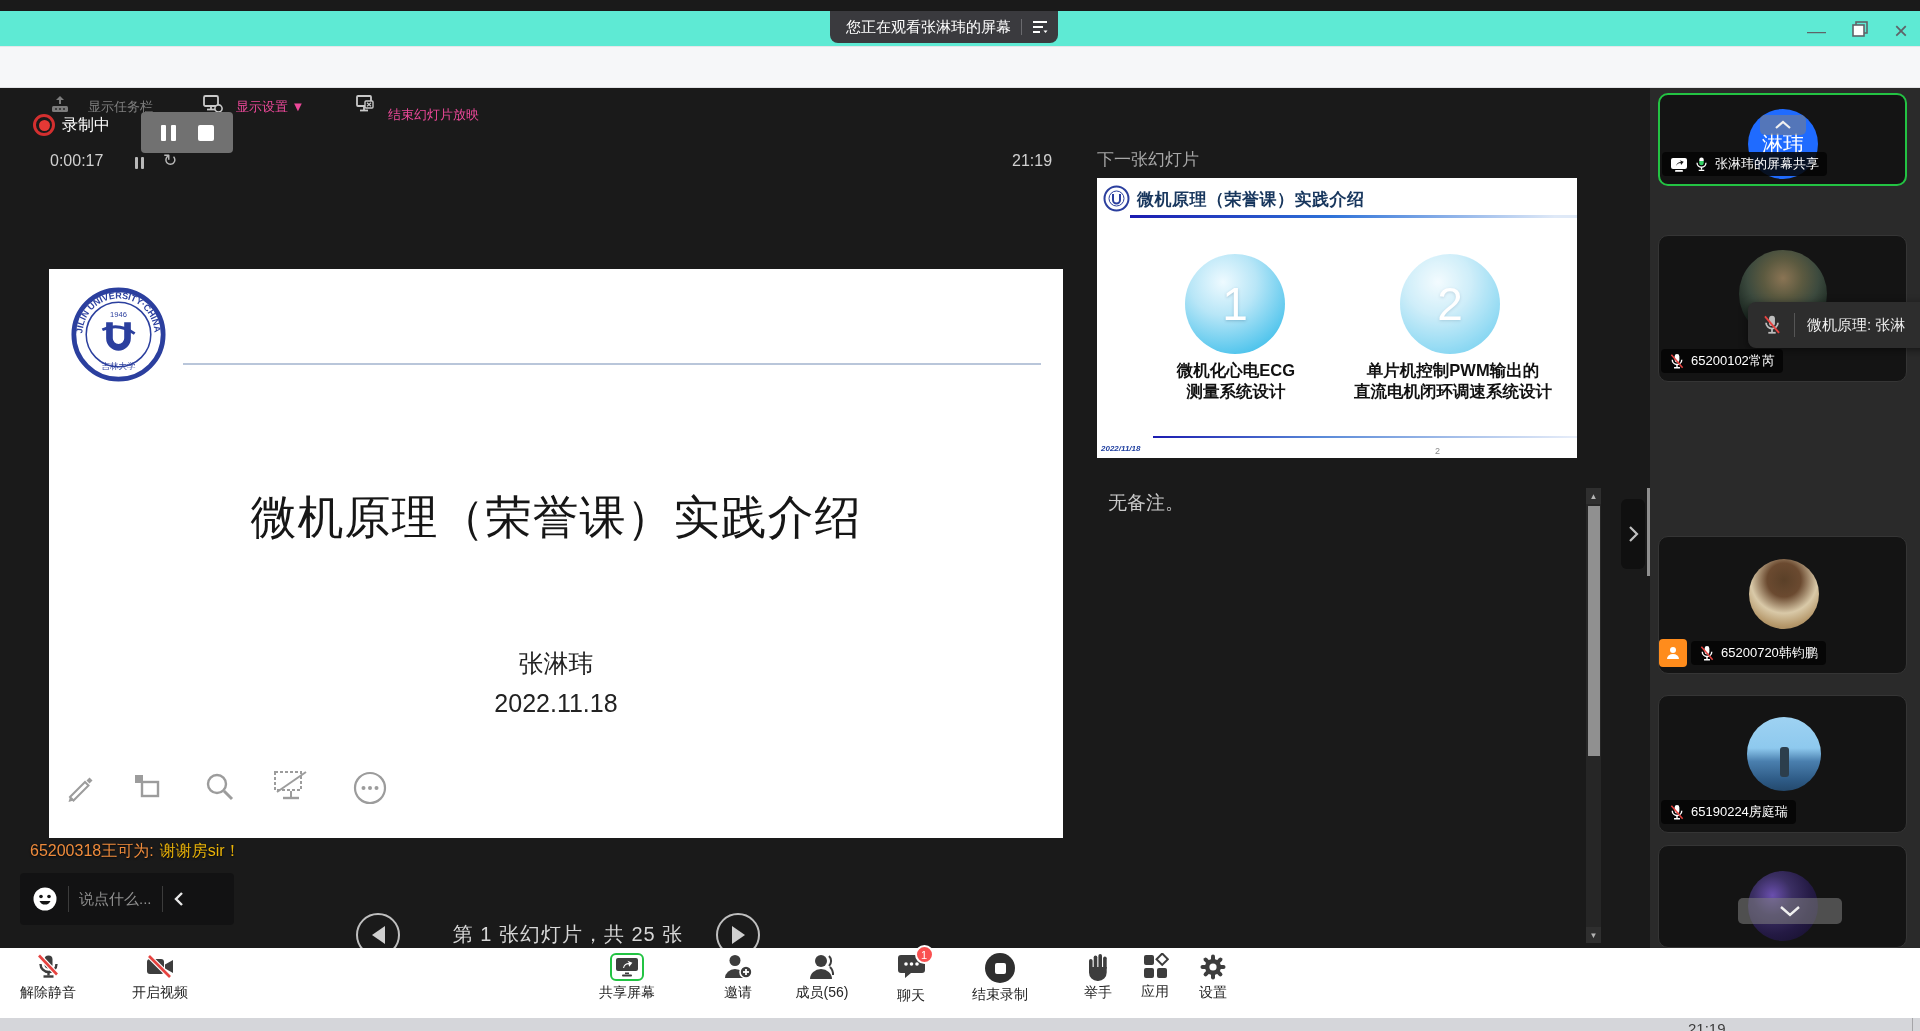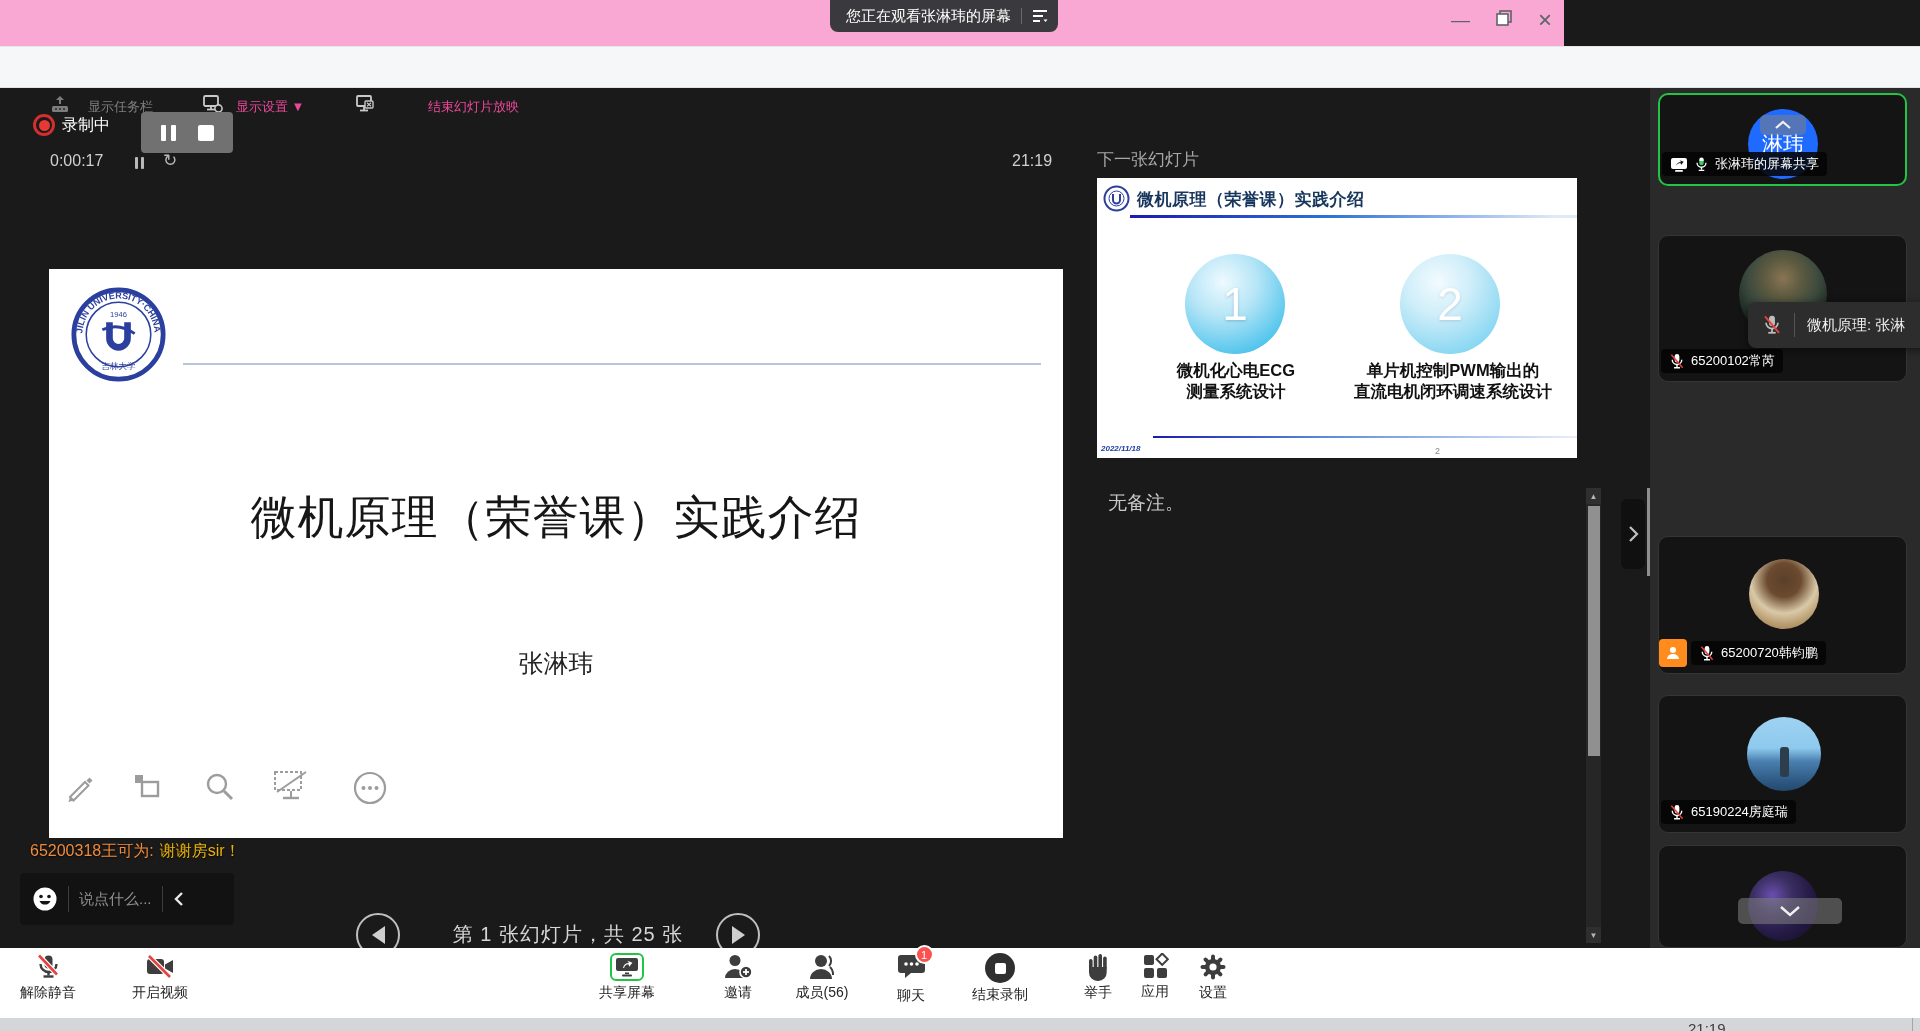--- a/index.html
+++ b/index.html
@@ -2,21 +2,21 @@
 <html><head>
 <meta charset="utf-8">
 <style>
   * { margin:0; padding:0; box-sizing:border-box; }
   html,body { width:1920px; height:1031px; overflow:hidden; background:#1a1a1a;
     font-family:"Liberation Sans","DejaVu Sans",sans-serif; }
   .abs { position:absolute; }
   .screen { position:relative; width:1920px; height:1031px; background:#1a1a1a; }
 
   
-  .titlebar { left:0; top:0; width:1564px; height:46px; background:#f9a8d4; }
+  .titlebar { left:0; top:11px; width:1920px; height:46px; background:#5eead4; }
   .title-pill { left:830px; top:0; height:32px; padding:0 10px 0 16px; background:#3a3a3e;
     border-radius:0 0 8px 8px; display:flex; align-items:center; gap:10px; color:#fff; font-size:15px; }
   .pill-divider { width:1px; height:16px; background:#6a6a6e; }
   .winbtns { right:12px; top:6px; display:flex; gap:26px; align-items:center; height:28px; }
   .winbtn { color:#5f6368; font-size:19px; line-height:28px; cursor:default; }
 
   
   .meetbar { left:0; top:46px; width:1920px; height:42px; background:#f6f7f9;
     border-top:1px solid #e6e7ea; border-bottom:1px solid #e2e3e6; }
   .mb-iconbox { top:50px; width:34px; height:32px; background:#ececef; border-radius:6px;
@@ -239,21 +239,21 @@
     <div class="abs ppt-label" style="left:236px; top:10px;">显示设置 ▼</div>
     <div class="abs" style="left:355px; top:6px;">
       <svg width="20" height="20" viewBox="0 0 20 20">
           <rect x="2" y="2" width="14" height="10" rx="1" fill="none" stroke="#c9c9c9" stroke-width="1.8"></rect>
           <line x1="9" y1="12" x2="9" y2="16" stroke="#c9c9c9" stroke-width="1.8"></line>
           <line x1="5" y1="16.5" x2="13" y2="16.5" stroke="#c9c9c9" stroke-width="1.8"></line>
           <rect x="10" y="7" width="8" height="7" rx="1" fill="#1a1a1a" stroke="#c9c9c9" stroke-width="1.4"></rect>
           <path d="M12 8.8 l4 3.4 M16 8.8 l-4 3.4" stroke="#c9c9c9" stroke-width="1.2"></path>
         </svg>
     </div>
-    <div class="abs ppt-label" style="left:388px; top:10px;margin-left:40px;">结束幻灯片放映</div>
+    <div class="abs ppt-label" style="left:388px; top:18px;">结束幻灯片放映</div>
 
     <div class="abs rec-dot" style="left:33px; top:26px;">
         <i></i>
       </div>
     <div class="abs" style="left:62px; top:27px; color:#fff; font-size:16px;">录制中</div>
     <div class="abs rec-panel" style="top:24px;">
       <span style="display:flex; gap:5px;">
           <i class="pp-bar"></i>
           <i class="pp-bar"></i>
         </span>
@@ -274,20 +274,21 @@
           </defs>
         <text font-size="9.5" fill="#2b3f9e" font-weight="bold"><textPath href="#arcT" startOffset="1%">JILIN UNIVERSITY·CHINA</textPath></text>
         <text x="50" y="32" font-size="8" fill="#2b3f9e" text-anchor="middle">1946</text>
         <path d="M37 37 v17 a13 13 0 0 0 26 0 V37 h-7 v17 a6 6 0 0 1 -12 0 V37 z" fill="#2b3f9e"></path>
         <path d="M33 45 q17 -8 34 4" stroke="#2b3f9e" stroke-width="3" fill="none"></path>
         <text x="50" y="86" font-size="9" fill="#2b3f9e" text-anchor="middle">吉林大学</text>
       </svg>
       <div class="abs slide-line"></div>
       <div class="abs slide-title">微机原理（荣誉课）实践介绍</div>
       <div class="abs slide-author">张淋玮</div>
+      <div class="abs slide-date">2022.11.18</div>
     </div>
 
     <div class="abs tool-ghost" style="left:62px; top:682px;">
       <svg width="34" height="34" viewBox="0 0 34 34">
           <path d="M8 27 L23 12 l3.5 3.5 L11.5 30.5 z" fill="none" stroke="#9c9c9c" stroke-width="2"></path>
           <path d="M24.5 10.5 l3 3 3-3 -3-3 z" fill="#9c9c9c"></path>
           <path d="M8 27 l-1.5 5 5-1.5 z" fill="#9c9c9c"></path>
         </svg>
     </div>
     <div class="abs tool-ghost" style="left:132px; top:684px;">

